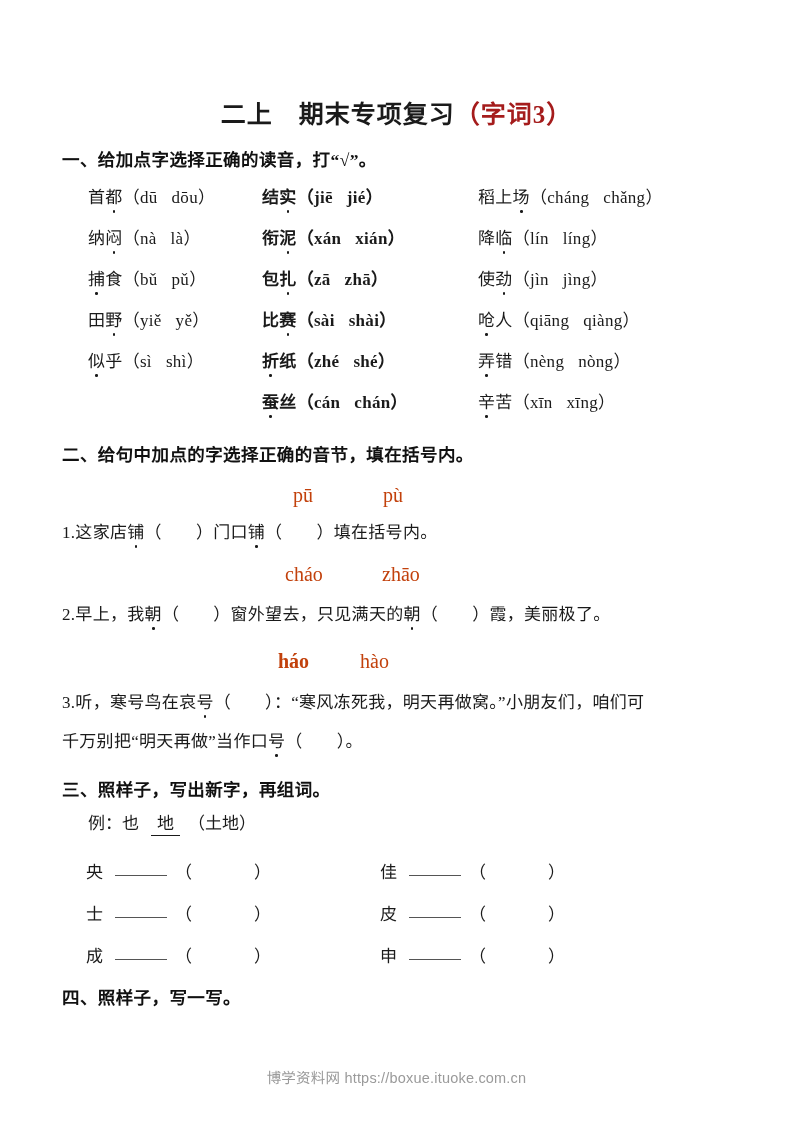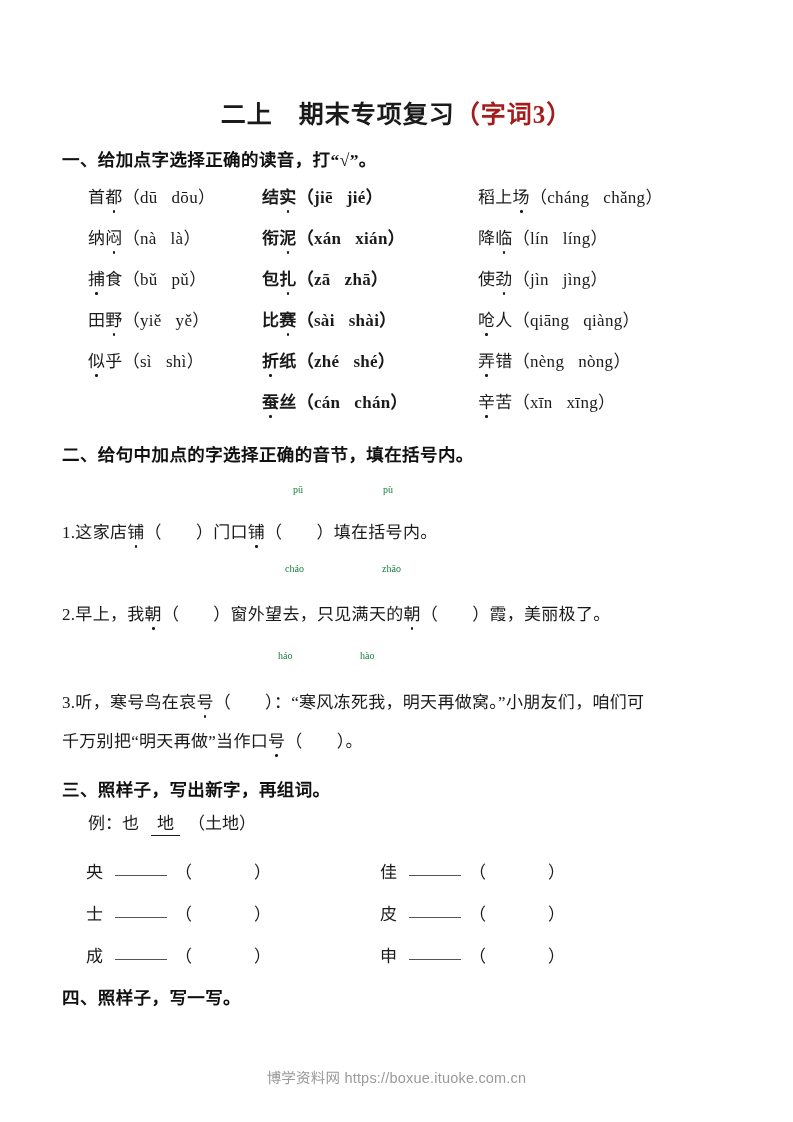--- a/index.html
+++ b/index.html
@@ -76,22 +76,22 @@
     border-radius: 50%;
     background: #1a1a1a;
   }
   .py { font-family: "Liberation Serif", "DejaVu Serif", serif; }
   .gap { display: inline-block; width: 12px; }
   .gap-sm { display: inline-block; width: 8px; }
 
   
   .s2-hint {
     position: absolute;
-    font-size: 10px;
-    color: #15803d;
+    font-size: 20px;
+    color: #c2410c;
     white-space: nowrap;
   }
   .s2-line {
     position: absolute;
     left: 62px;
     font-size: 17px;
     white-space: nowrap;
     letter-spacing: 0.3px;
   }
   .paren-blank { display: inline-block; }
@@ -186,21 +186,21 @@
 
   <div class="sec-heading" style="top:441px">二、给句中加点的字选择正确的音节，填在括号内。</div>
 
   <div id="s2-container">
       <div class="s2-hint" style="left: 293px; top: 484px;">pū</div>
       <div class="s2-hint" style="left: 383px; top: 484px;">pù</div>
       <div class="s2-line" style="top: 518px;"><span>1.这家店</span><span class="dotted">铺</span><span class="paren-blank"><span>（</span><span class="sp"></span></span><span>）门口</span><span class="dotted">铺</span><span class="paren-blank"><span>（</span><span class="sp"></span></span><span>）填在括号内。</span></div>
       <div class="s2-hint" style="left: 285px; top: 563px;">cháo</div>
       <div class="s2-hint" style="left: 382px; top: 563px;">zhāo</div>
       <div class="s2-line" style="top: 600px;"><span>2.早上，我</span><span class="dotted">朝</span><span class="paren-blank"><span>（</span><span class="sp"></span></span><span>）窗外望去，只见满天的</span><span class="dotted">朝</span><span class="paren-blank"><span>（</span><span class="sp"></span></span><span>）霞，美丽极了。</span></div>
-      <div class="s2-hint" style="left: 278px; top: 650px;">háo</div>
+      <div class="s2-hint" style="left: 278px; top: 650px; font-weight: bold;">háo</div>
       <div class="s2-hint" style="left: 360px; top: 650px;">hào</div>
       <div class="s2-line" style="top: 688px;"><span>3.听，寒号鸟在哀</span><span class="dotted">号</span><span class="paren-blank"><span>（</span><span class="sp"></span></span><span>）：“寒风冻死我，明天再做窝。”小朋友们，咱们可</span></div>
       <div class="s2-line" style="top: 727px;"><span>千万别把“明天再做”当作口</span><span class="dotted">号</span><span class="paren-blank"><span>（</span><span class="sp"></span></span><span>）。</span></div>
     </div>
 
   <div class="sec-heading" style="top:776px">三、照样子，写出新字，再组词。</div>
 
   <div class="s3-example" style="top:809px">
     <span>例：</span><span>也</span><span class="gap"></span><span class="ex-ans">地</span><span class="gap-sm"></span><span>（土地）</span>
   </div>

